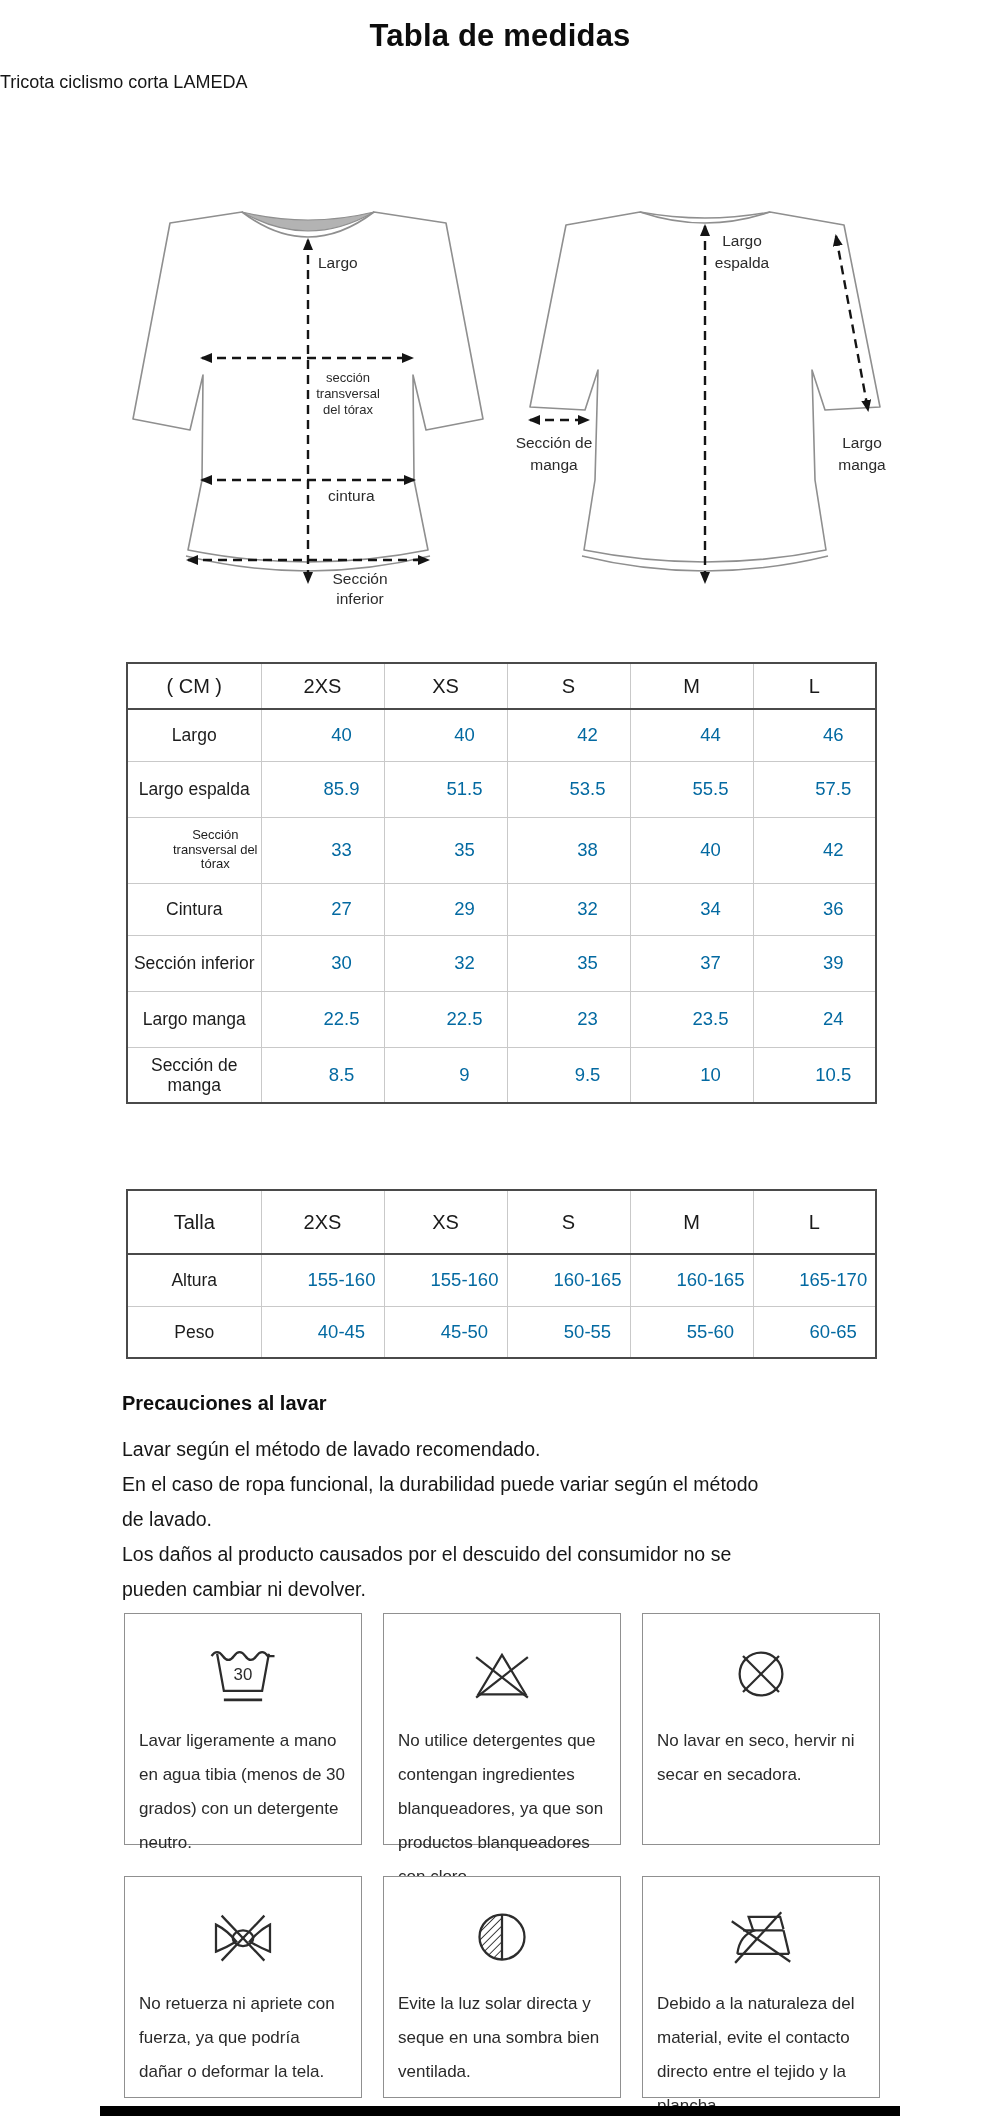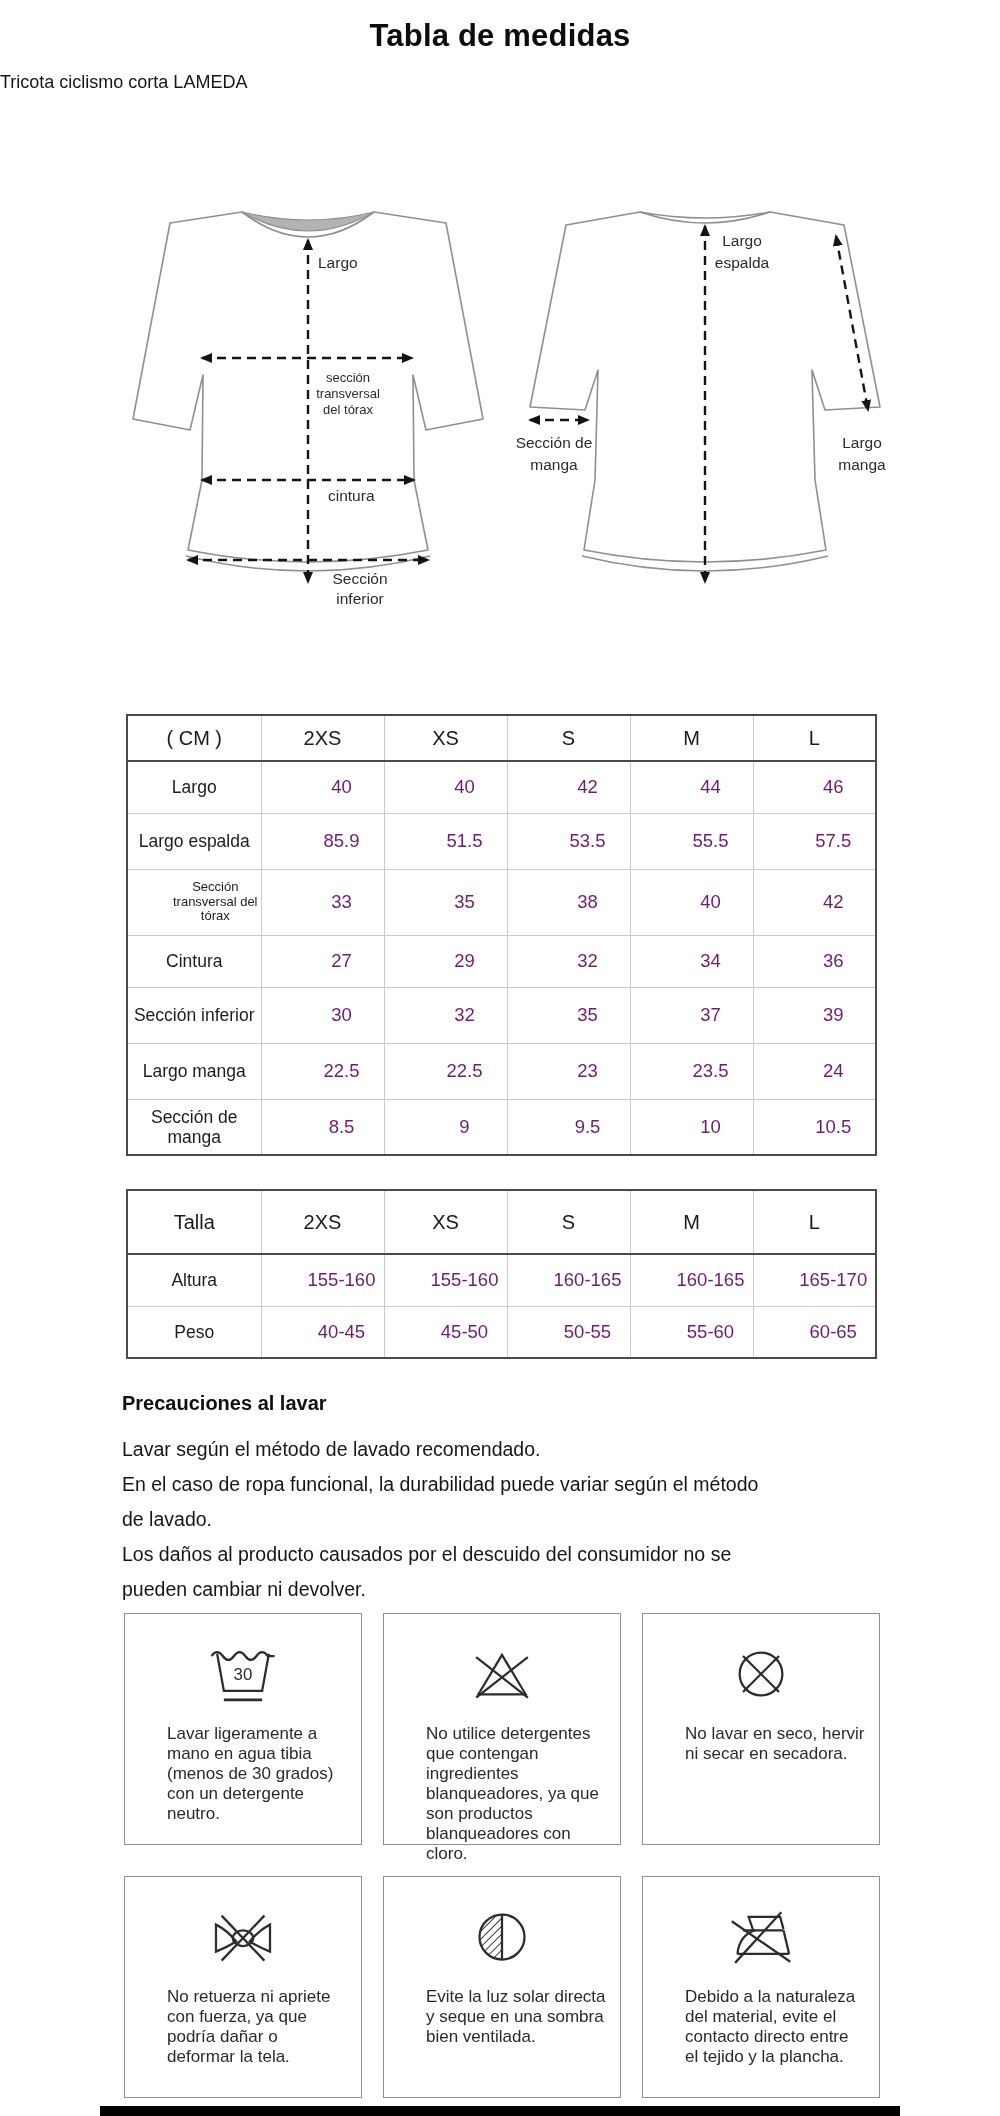--- a/index.html
+++ b/index.html
@@ -24,27 +24,27 @@
   }
   #diagram { position: absolute; top: 190px; left: 90px; }
   .shirt { fill: #ffffff; stroke: #8f8f8f; stroke-width: 1.6; stroke-linejoin: round; }
   .shirt-line { fill: none; stroke: #8f8f8f; stroke-width: 1.4; }
   .collar-fill { fill: #b3b3b3; stroke: #8f8f8f; stroke-width: 1.2; }
   .dash { stroke: #141414; stroke-width: 2.4; stroke-dasharray: 9 6; fill: none; }
   .dlabel { font-size: 15.5px; fill: #2b2b2b; }
   .dlabel-sm { font-size: 13px; fill: #2b2b2b; }
   table { border-collapse: collapse; table-layout: fixed; background: #fff; }
   .mtable, .stable { position: absolute; left: 126px; width: 749px; border: 2px solid #4a4a4a; }
-  .mtable { top: 714px; }
+  .mtable { top: 662px; }
   .stable { top: 1189px; }
   td { border: 1px solid #c9c9c9; text-align: center; vertical-align: middle; }
   tr.head td { border-bottom: 2px solid #4a4a4a; font-size: 20px; color: #1a1a1a; }
   td.lbl { font-size: 17.5px; color: #1c1c1c; line-height: 1.15; padding: 2px; }
   td.lbl-sm { font-size: 13px; padding-left: 44px; }
-  td.val { font-size: 18.5px; color: #701a75; padding-left: 38px; }
+  td.val { font-size: 18.5px; color: #0369a1; padding-left: 38px; }
   tr.h-head { height: 46px; }
   tr.h-sm { height: 52px; }
   tr.h-md { height: 56px; }
   tr.h-lg { height: 66px; }
   tr.s-head { height: 64px; }
   tr.s-row { height: 52px; }
   .care-heading {
     position: absolute; top: 1392px; left: 122px;
     font-size: 20px; font-weight: bold; color: #0f0f0f;
   }
@@ -60,21 +60,21 @@
     grid-template-rows: 232px 222px;
     column-gap: 21px; row-gap: 31px;
   }
   .care-box {
     border: 1px solid #909090; background: #fff;
     display: flex; flex-direction: column;
     padding: 28px 14px 12px 14px;
   }
   .care-icon { align-self: center; margin-bottom: 18px; flex-shrink: 0; }
   .cicon { stroke: #2c2c2c; stroke-width: 2; fill: none; }
-  .care-text { font-size: 17px; line-height: 20px; color: #2a2a2a; margin-left: 28px; }
+  .care-text { font-size: 17px; line-height: 34px; color: #2a2a2a; }
   .bottom-bar {
     position: absolute; top: 2106px; left: 100px; width: 800px; height: 10px;
     background: #000;
   }
 </style>
 </head>
 <body>
 
 <div id="page">
 

